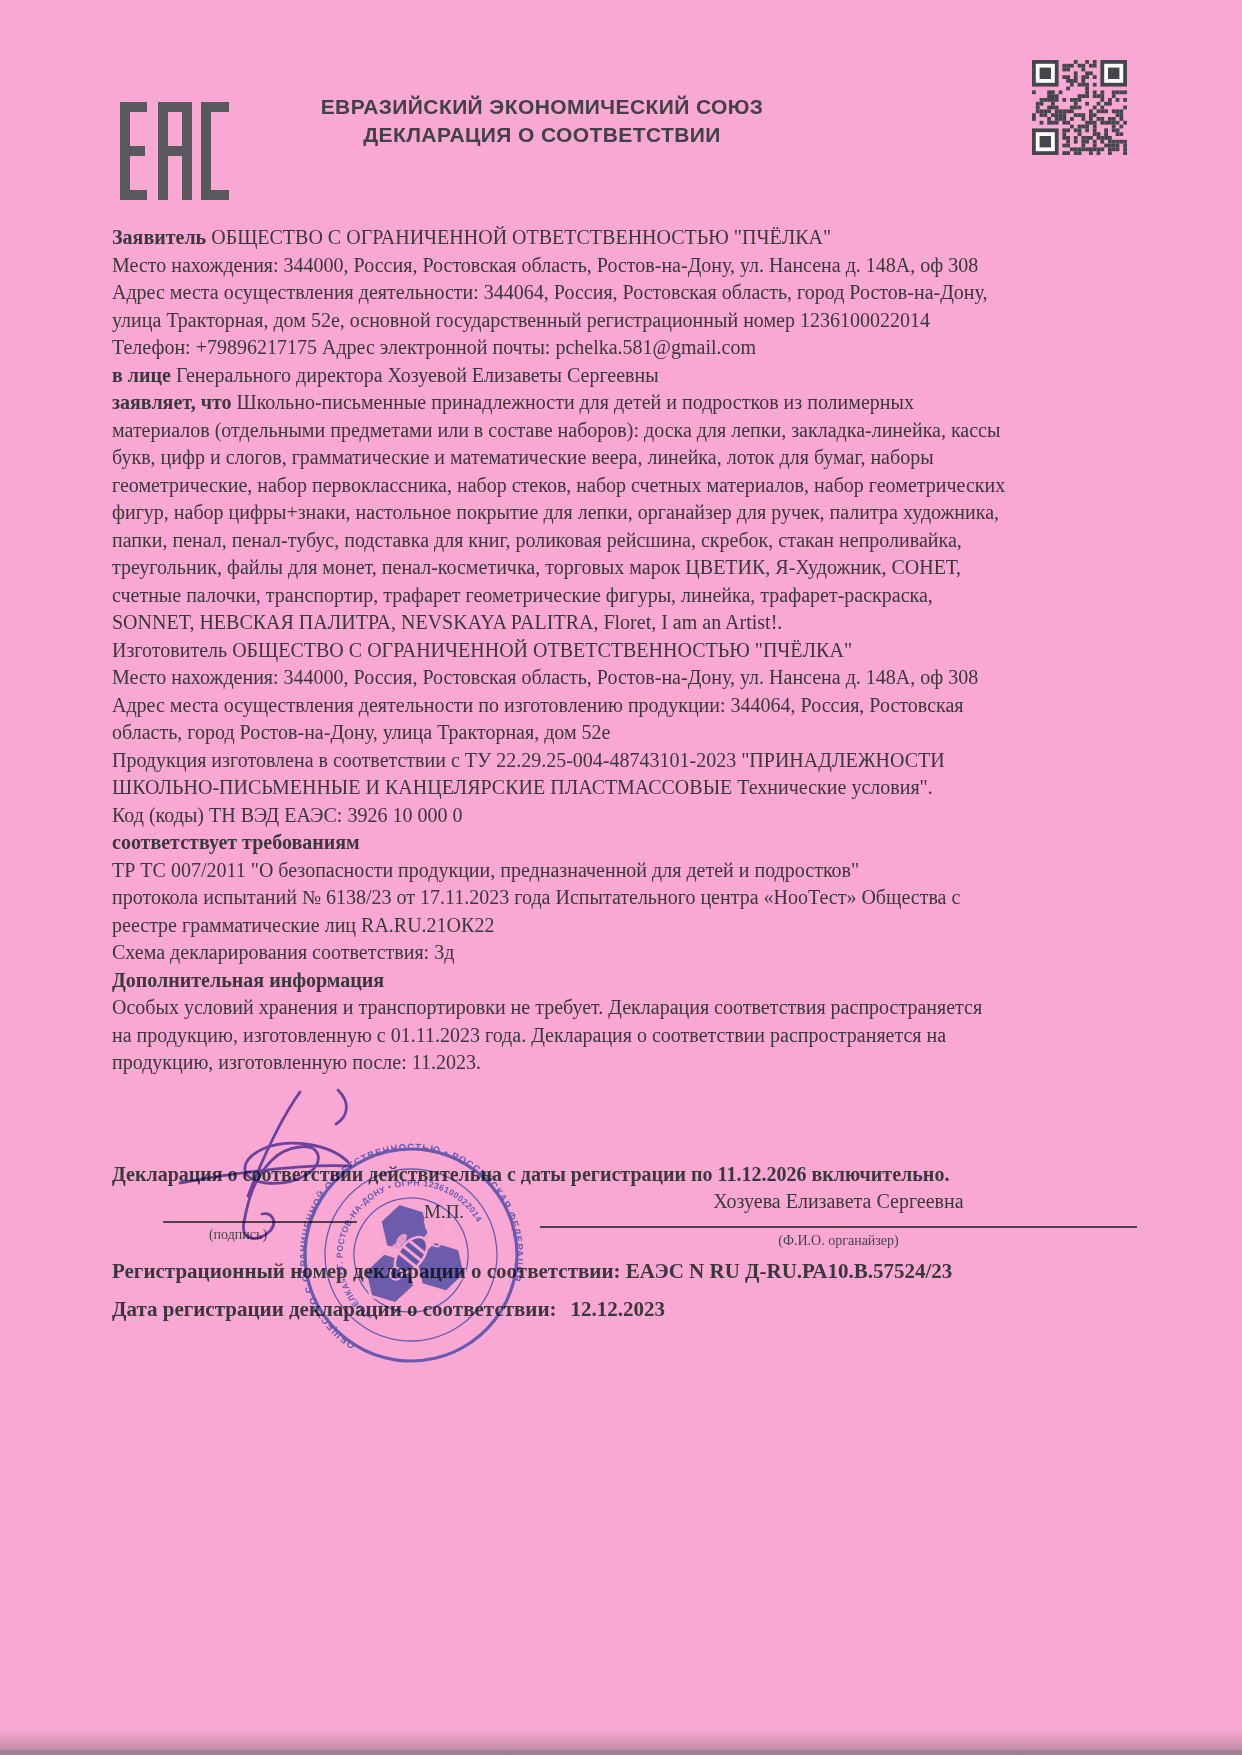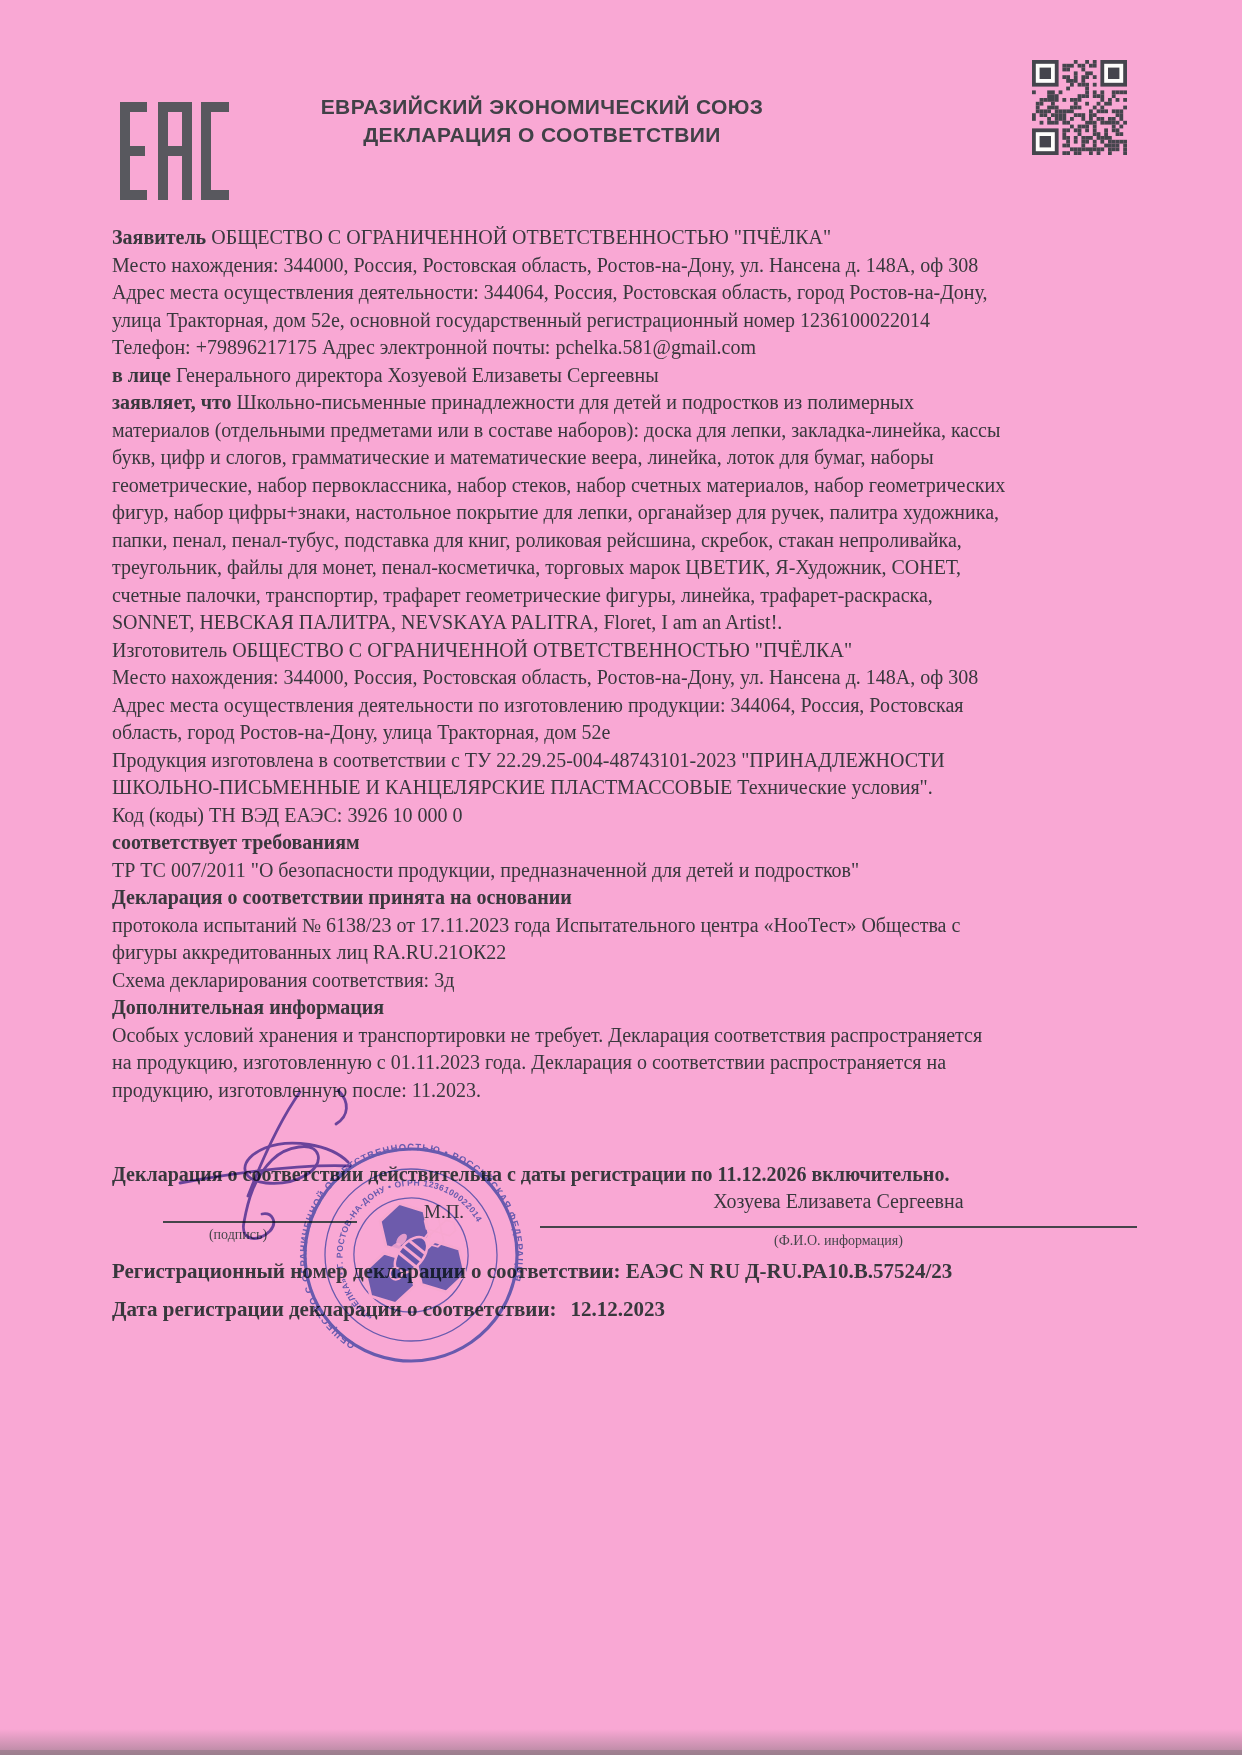--- a/index.html
+++ b/index.html
@@ -322,38 +322,37 @@
       <div class="line"><span>SONNET, НЕВСКАЯ ПАЛИТРА, NEVSKAYA PALITRA, Floret, I am an Artist!.</span></div>
       <div class="line"><span>Изготовитель ОБЩЕСТВО С ОГРАНИЧЕННОЙ ОТВЕТСТВЕННОСТЬЮ "ПЧЁЛКА"</span></div>
       <div class="line"><span>Место нахождения: 344000, Россия, Ростовская область, Ростов-на-Дону, ул. Нансена д. 148А, оф 308</span></div>
       <div class="line"><span>Адрес места осуществления деятельности по изготовлению продукции: 344064, Россия, Ростовская</span></div>
       <div class="line"><span>область, город Ростов-на-Дону, улица Тракторная, дом 52е</span></div>
       <div class="line"><span>Продукция изготовлена в соответствии с ТУ 22.29.25-004-48743101-2023 "ПРИНАДЛЕЖНОСТИ</span></div>
       <div class="line"><span>ШКОЛЬНО-ПИСЬМЕННЫЕ И КАНЦЕЛЯРСКИЕ ПЛАСТМАССОВЫЕ Технические условия".</span></div>
       <div class="line"><span>Код (коды) ТН ВЭД ЕАЭС: 3926 10 000 0</span></div>
       <div class="line bold"><span>соответствует требованиям</span></div>
       <div class="line"><span>ТР ТС 007/2011 "О безопасности продукции, предназначенной для детей и подростков"</span></div>
-      <div class="line bold"><span>Декларация о соответствии принята на основании</span></div>
       <div class="line"><span>протокола испытаний № 6138/23 от 17.11.2023 года Испытательного центра «НооТест» Общества с</span></div>
-      <div class="line"><span>фигуры аккредитованных лиц RA.RU.21ОК22</span></div>
+      <div class="line"><span>реестре грамматические лиц RA.RU.21ОК22</span></div>
       <div class="line"><span>Схема декларирования соответствия: 3д</span></div>
       <div class="line bold"><span>Дополнительная информация</span></div>
       <div class="line"><span>Особых условий хранения и транспортировки не требует. Декларация соответствия распространяется</span></div>
       <div class="line"><span>на продукцию, изготовленную с 01.11.2023 года. Декларация о соответствии распространяется на</span></div>
       <div class="line"><span>продукцию, изготовленную после: 11.2023.</span></div>
     </div>
 
   <div class="validity">Декларация о соответствии действительна с даты регистрации по 11.12.2026 включительно.</div>
 
   <div class="mp">М.П.</div>
   <div class="signer-name">Хозуева Елизавета Сергеевна</div>
   <div class="sig-line left"></div>
   <div class="sig-line right"></div>
   <div class="caption sign">(подпись)</div>
-  <div class="caption fio">(Ф.И.О. информация)</div>
+  <div class="caption fio">(Ф.И.О. органайзер)</div>
 
   <div class="reg-number"><span>Регистрационный номер декларации о соответствии:</span> <span>ЕАЭС N RU Д-RU.РА10.В.57524/23</span></div>
   <div class="reg-date"><span>Дата регистрации декларации о соответствии:</span><span class="val">12.12.2023</span></div>
 
   <svg class="stamp" width="260" height="260" viewBox="0 0 260 260" style="transform:rotate(-13deg)">
     <defs>
       <path id="outer-arc" d="M 55.8,204.2 A 105,105 0 1 1 62.5,210.4" fill="none"></path>
       <path id="inner-arc" d="M 79,181 A 72,72 0 1 1 85,187" fill="none"></path>
     </defs>
     <g fill="none" stroke="#5577cb">

